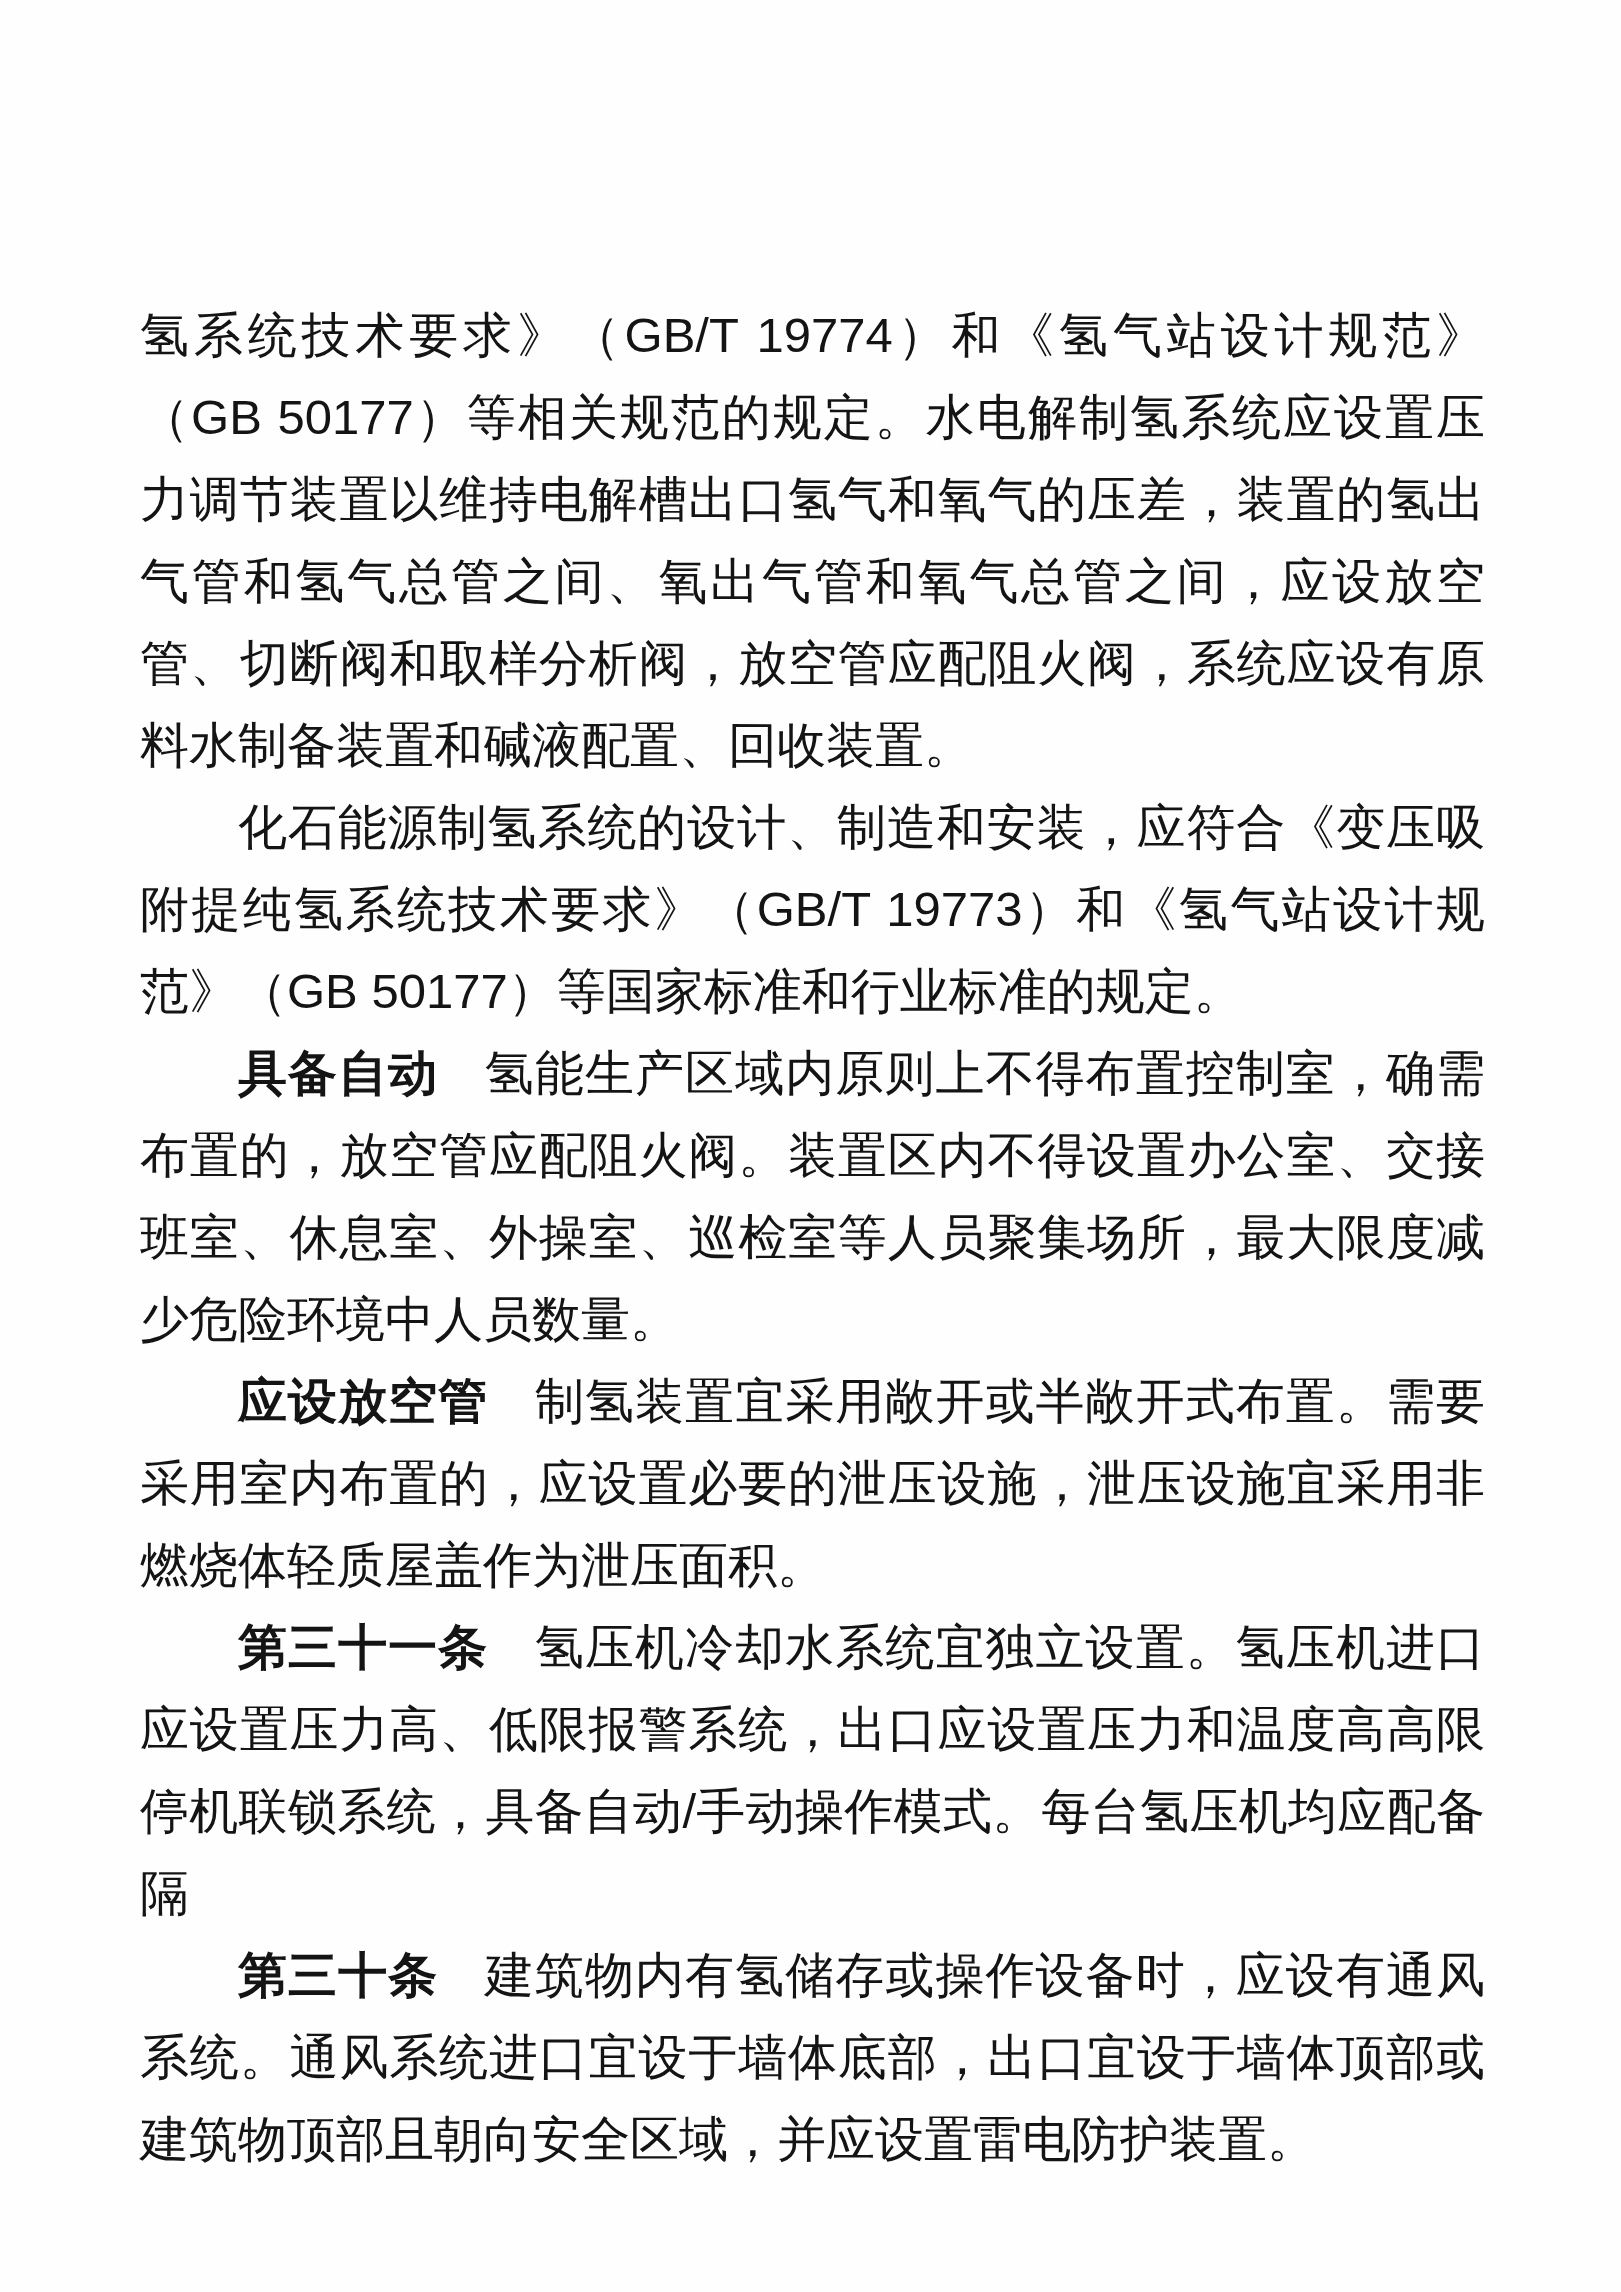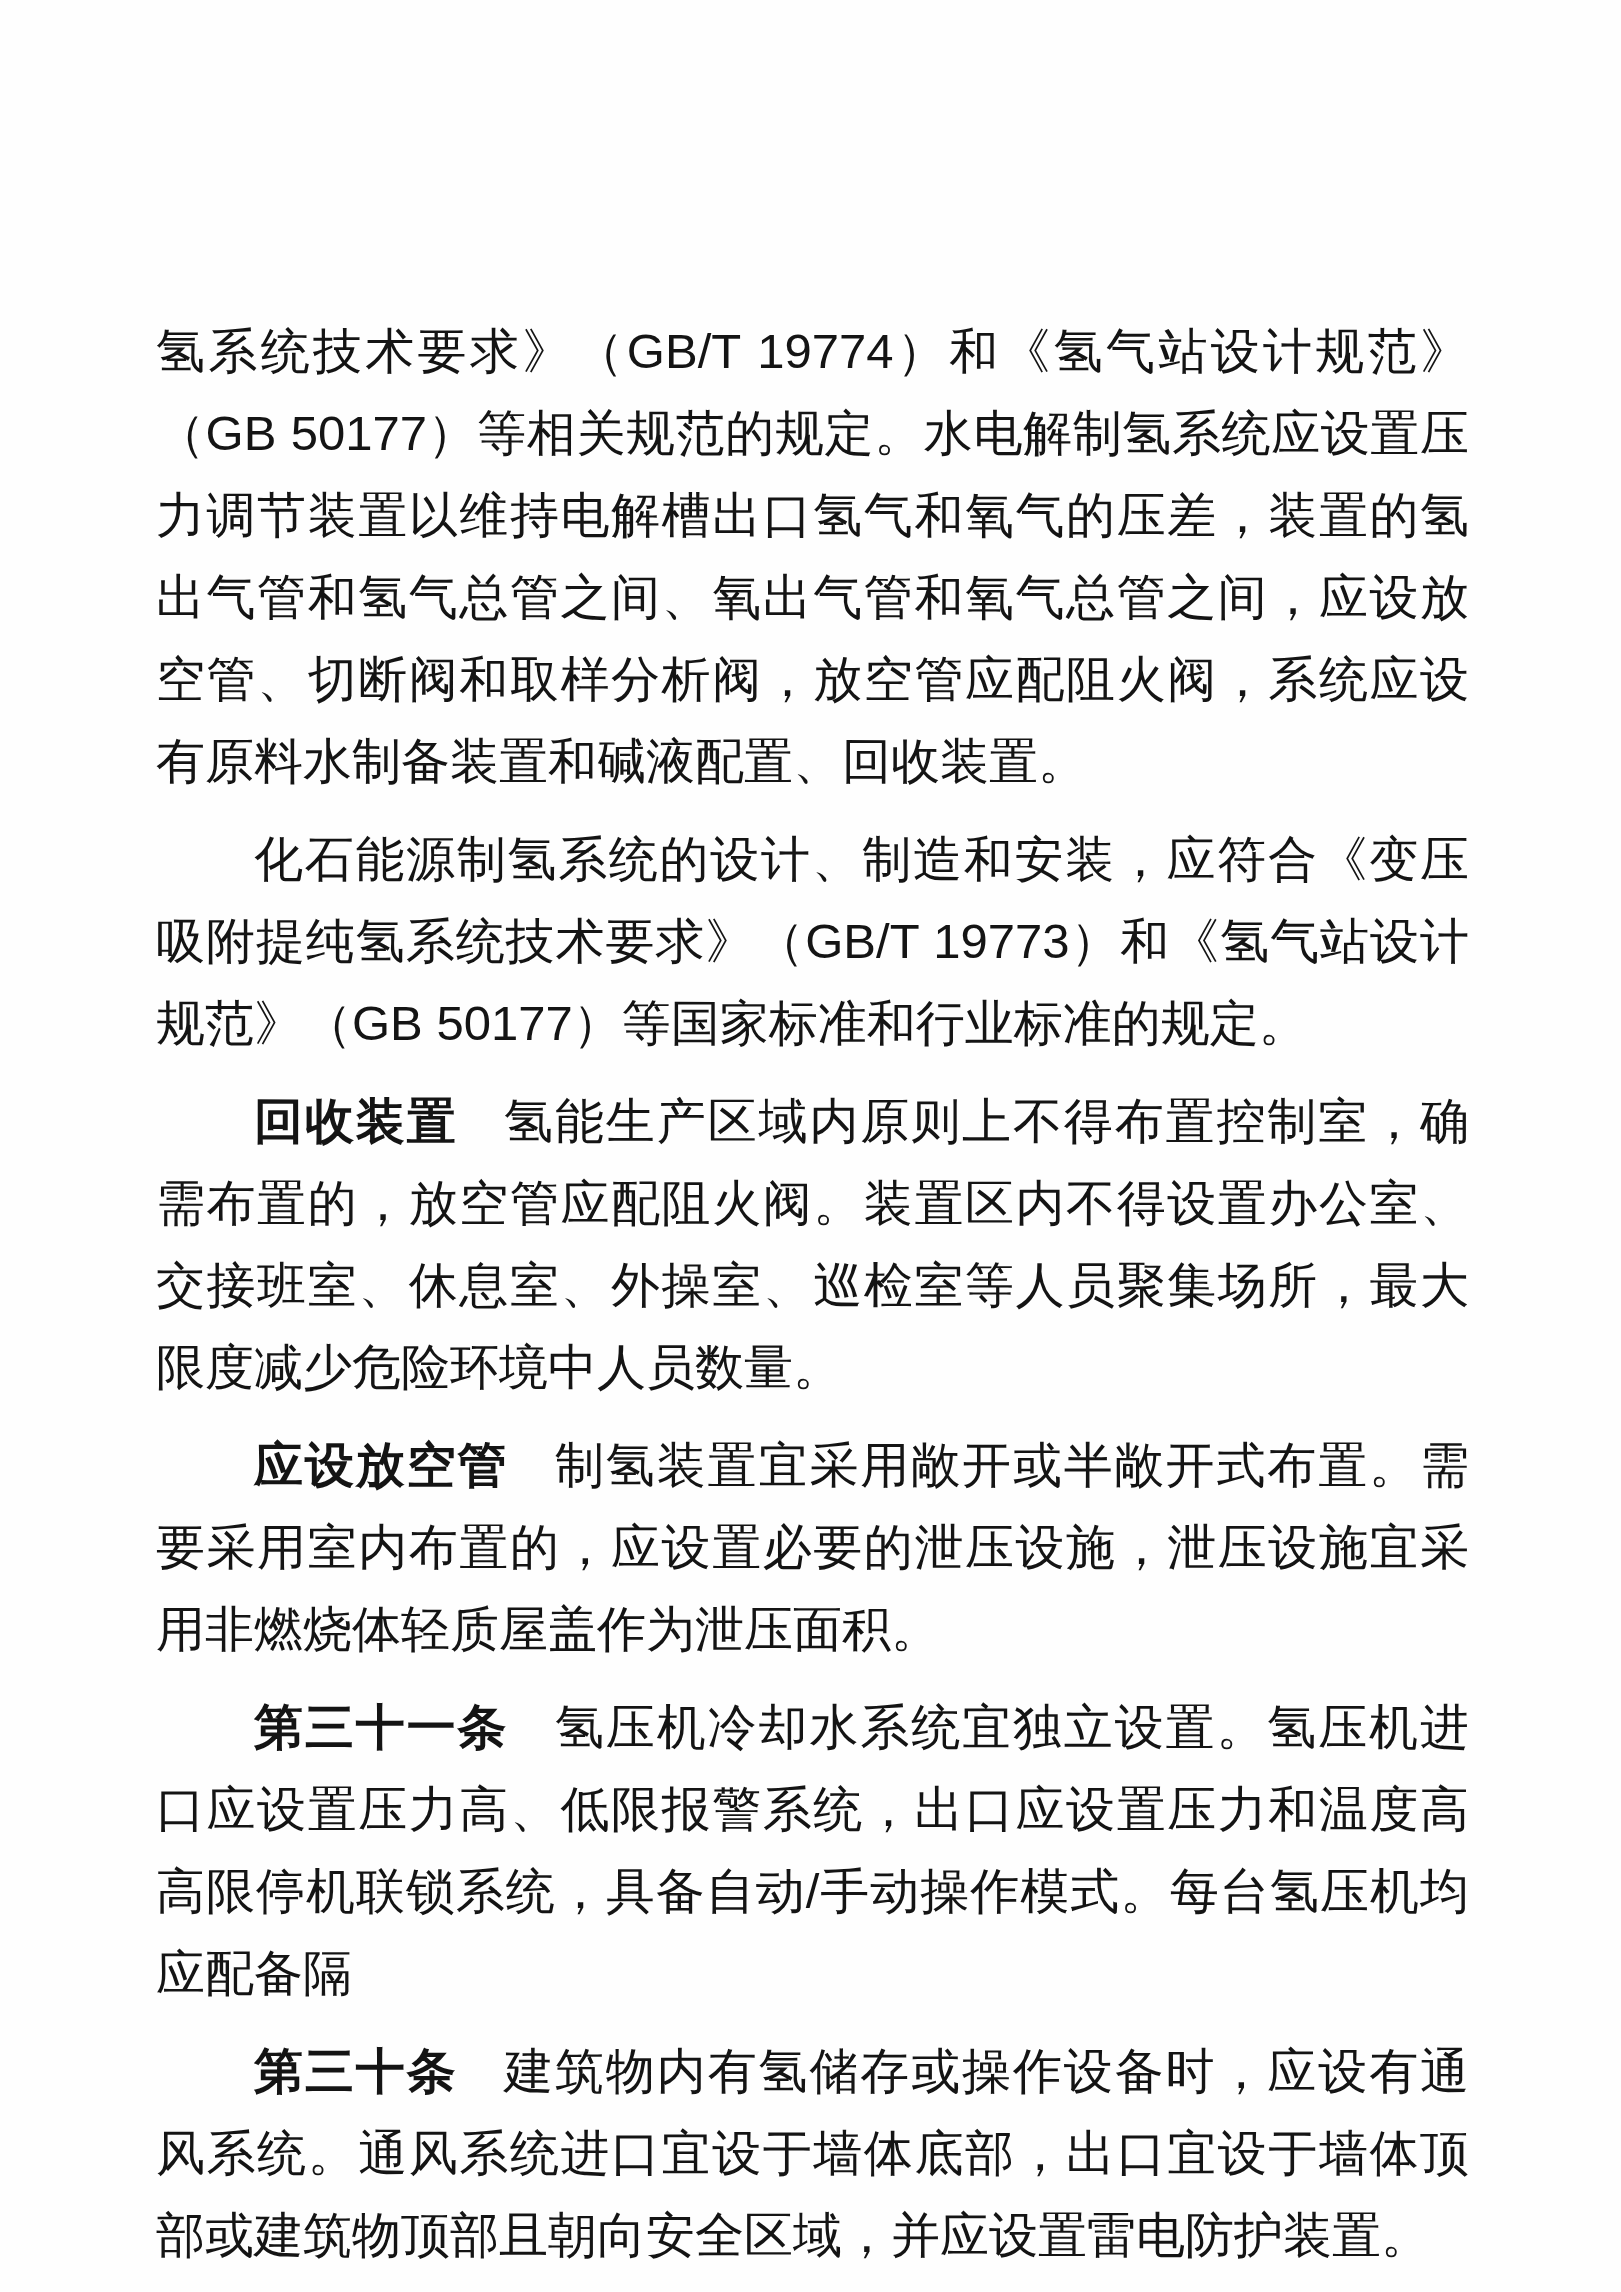--- a/index.html
+++ b/index.html
@@ -14,21 +14,21 @@
     background: #fefefe;
     overflow: hidden;
   }
   .content {
     position: absolute;
     left: 140px;
     top: 294px;
     width: 1345px;
   }
   .para {
-    margin: 16px;
+    margin: 0;
     padding: 0;
     font-family: "Liberation Sans", "DejaVu Sans", sans-serif;
     font-size: 49px;
     line-height: 82px;
     color: #141414;
     text-align: justify;
     text-justify: inter-ideograph;
     letter-spacing: 0;
   }
   .para.indent {
@@ -42,21 +42,21 @@
 </head>
 <body>
 
 <div class="page">
   <div class="content">
 
     <p class="para"><span>氢系统技术要求》（GB/T 19774）和《氢气站设计规范》（GB 50177）等相关规范的规定。水电解制氢系统应设置压力调节装置以维持电解槽出口氢气和氧气的压差，装置的氢出气管和氢气总管之间、氧出气管和氧气总管之间，应设放空管、切断阀和取样分析阀，放空管应配阻火阀，系统应设有原料水制备装置和碱液配置、回收装置。</span></p>
 
     <p class="para indent"><span>化石能源制氢系统的设计、制造和安装，应符合《变压吸附提纯氢系统技术要求》（GB/T 19773）和《氢气站设计规范》（GB 50177）等国家标准和行业标准的规定。</span></p>
 
-    <p class="para indent"><span class="art-heading">回收装置</span><span>氢能生产区域内原则上不得布置控制室，确需布置的，放空管应配阻火阀。装置区内不得设置办公室、交接班室、休息室、外操室、巡检室等人员聚集场所，最大限度减少危险环境中人员数量。</span></p>
+    <p class="para indent"><span class="art-heading">具备自动</span><span>氢能生产区域内原则上不得布置控制室，确需布置的，放空管应配阻火阀。装置区内不得设置办公室、交接班室、休息室、外操室、巡检室等人员聚集场所，最大限度减少危险环境中人员数量。</span></p>
 
     <p class="para indent"><span class="art-heading">应设放空管</span><span>制氢装置宜采用敞开或半敞开式布置。需要采用室内布置的，应设置必要的泄压设施，泄压设施宜采用非燃烧体轻质屋盖作为泄压面积。</span></p>
 
     <p class="para indent"><span class="art-heading">第三十一条</span><span>氢压机冷却水系统宜独立设置。氢压机进口应设置压力高、低限报警系统，出口应设置压力和温度高高限停机联锁系统，具备自动/手动操作模式。每台氢压机均应配备隔</span></p>
 
     <p class="para indent"><span class="art-heading">第三十条</span><span>建筑物内有氢储存或操作设备时，应设有通风系统。通风系统进口宜设于墙体底部，出口宜设于墙体顶部或建筑物顶部且朝向安全区域，并应设置雷电防护装置。</span></p>
 
   </div>
 </div>
 

